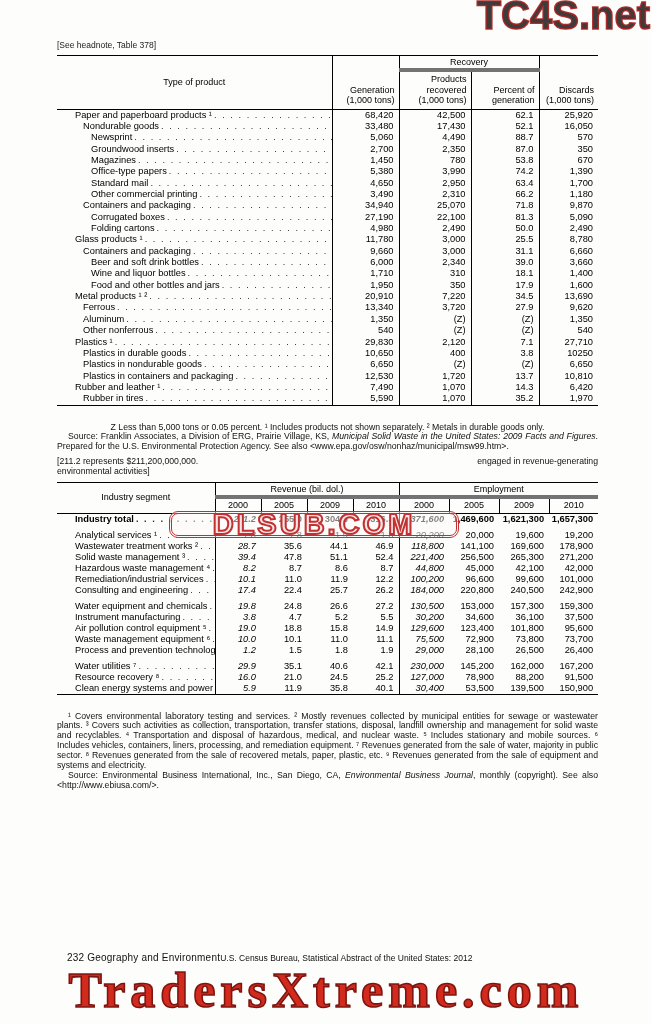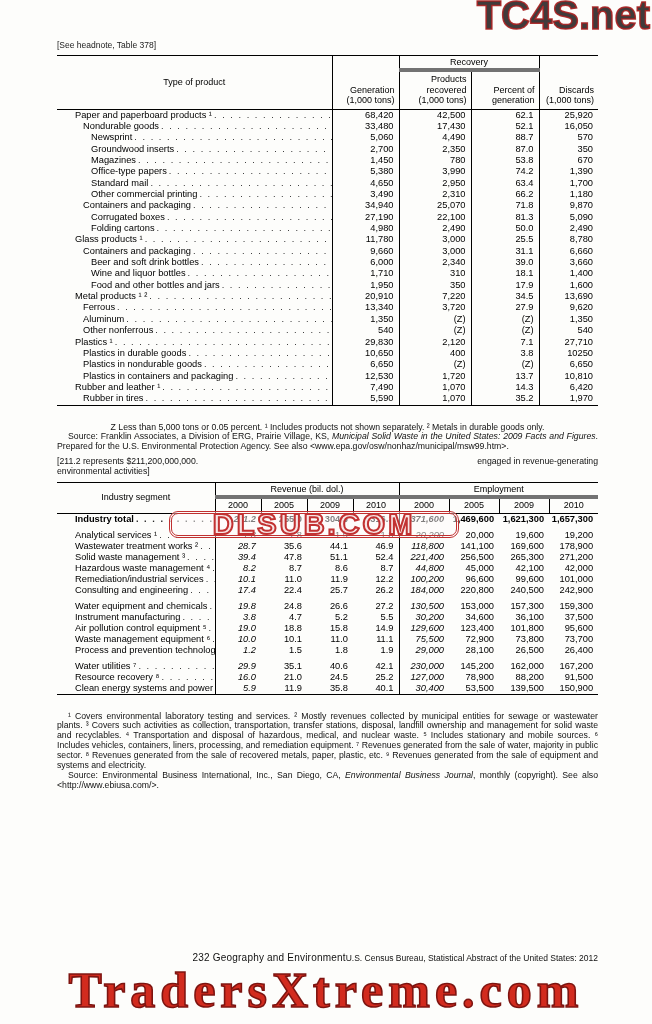--- a/index.html
+++ b/index.html
@@ -39,22 +39,22 @@
   .dots { flex:1; white-space:nowrap; overflow:hidden; color:#2a2a2a; letter-spacing:1.5px; padding-left:2px; }
 
   .fnotes { font-size:8.7px; line-height:9.9px; margin-top:17px; text-align:justify; color:#111; }
   .fnotes .zline { text-align:center; text-indent:0; }
   .fnotes p.src { text-indent:11px; }
   .fnotes p.body-notes { text-indent:11px; }
 
   .note380 { font-size:8.7px; line-height:10.2px; margin:4px 0 5px 0; }
   .note-l1 { display:flex; justify-content:space-between; }
 
-  .pagefoot { position:absolute; left:61px; right:54px; top:952px;
-              display:flex; justify-content:flex-end; align-items:baseline; }
+  .pagefoot { position:absolute; left:67px; right:54px; top:952px;
+              display:flex; justify-content:flex-start; align-items:baseline; }
   .foot-left { font-size:10px; letter-spacing:.2px; }
   .foot-right { font-size:8.5px; }
 
   .wm { position:absolute; pointer-events:none; }
   .wm-top {
     top:-7px; right:2px; font-weight:bold; font-size:40px; letter-spacing:0;
     color:rgba(38,32,32,.88); -webkit-text-stroke:1.5px rgba(168,32,32,.9);
     font-family:"Liberation Sans","DejaVu Sans",sans-serif;
   }
   .wm-mid {

